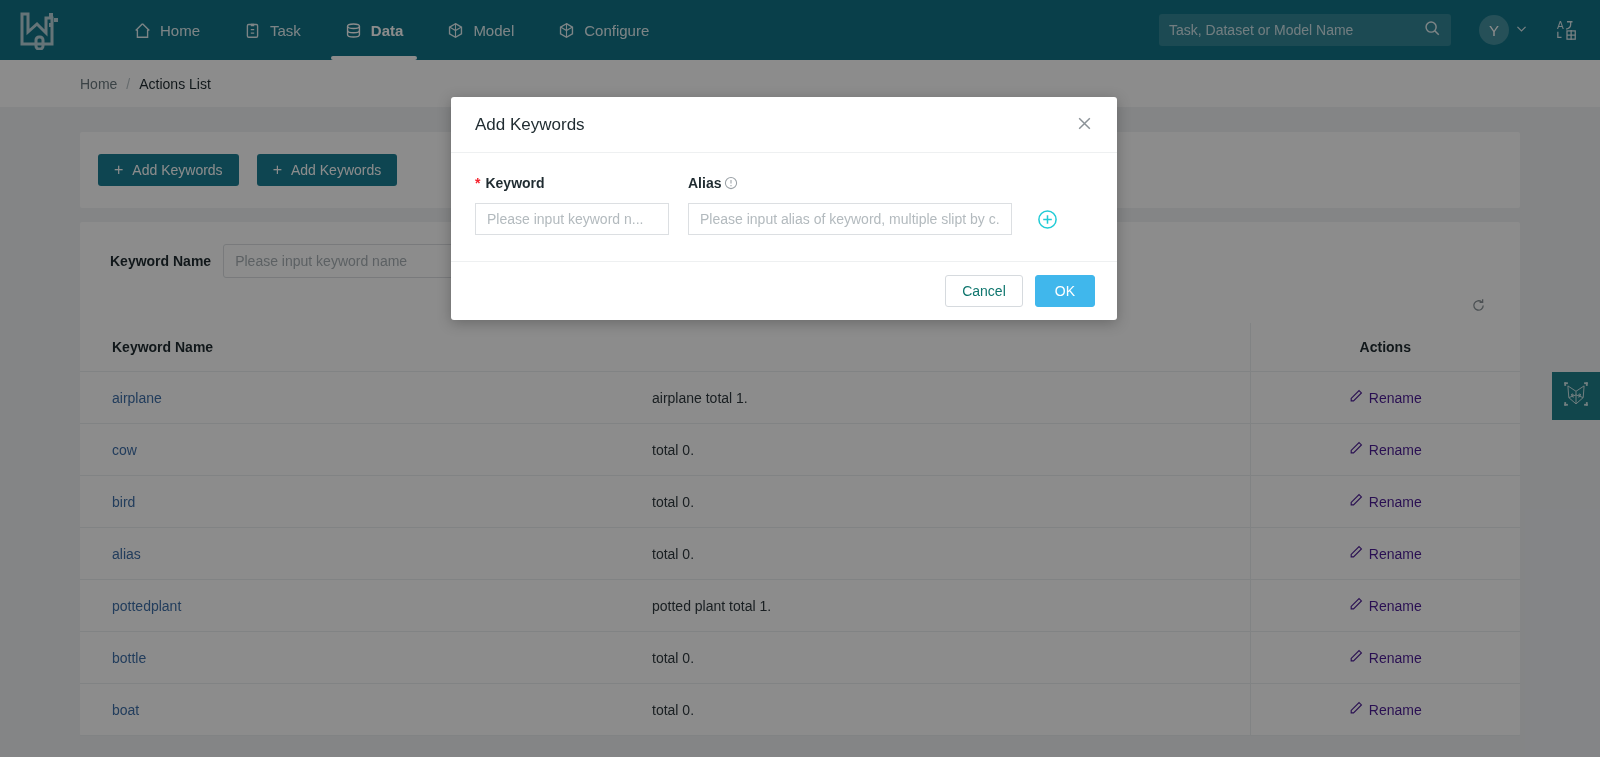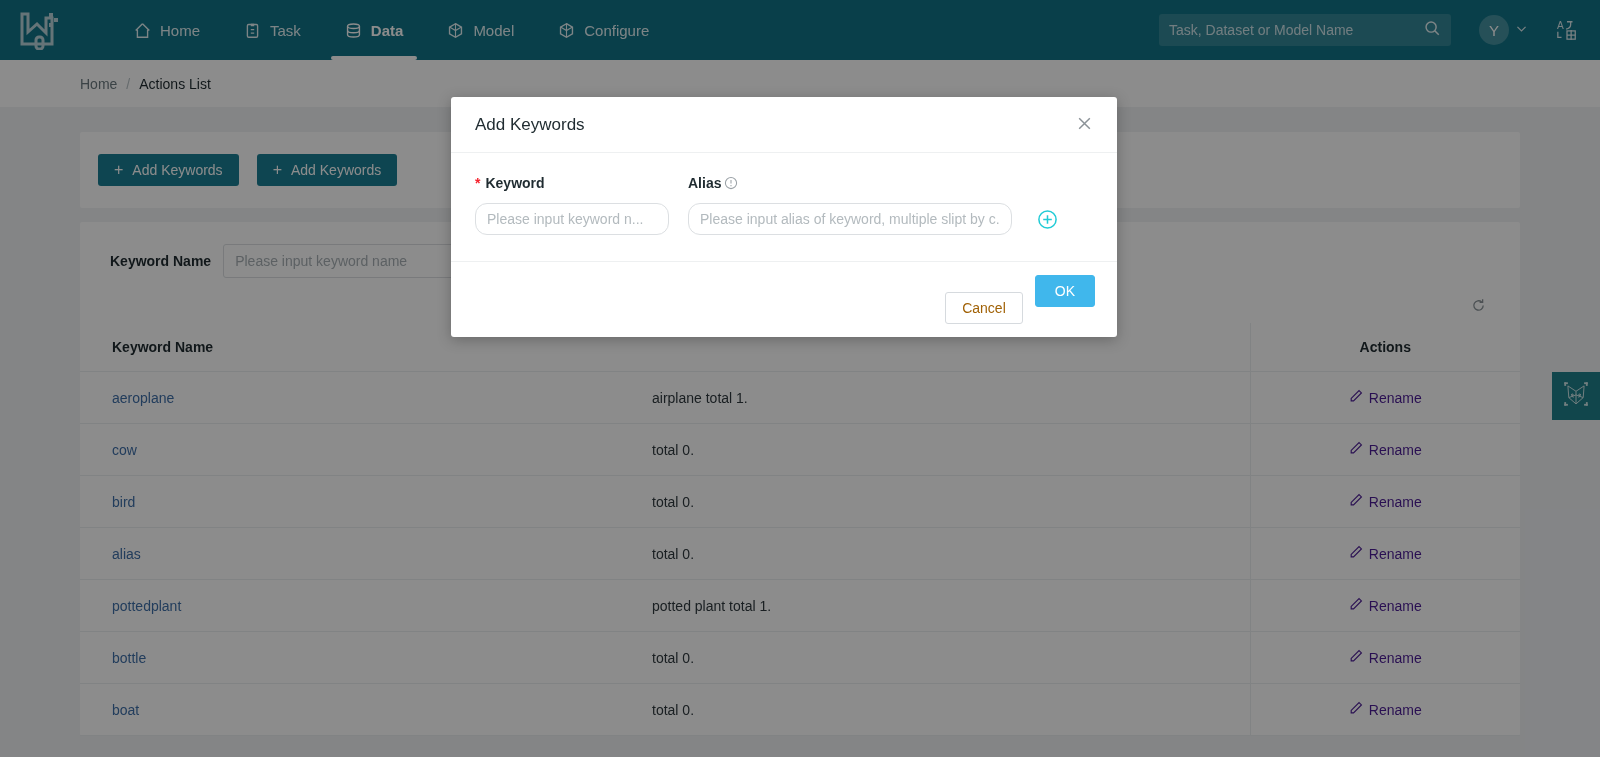--- a/index.html
+++ b/index.html
@@ -150,36 +150,36 @@
     line-height: 1;
   }
   .modal-body { padding: 22px 24px 26px 24px; }
   .field-labels { display: flex; align-items: center; margin-bottom: 12px; }
   .lbl { font-size: 14px; font-weight: bold; color: #1f2b30; display: flex; align-items: center; }
   .req { color: #f5222d; margin-right: 5px; font-size: 14px; line-height: 1; }
   .lbl-keyword { width: 213px; }
   .info-icon { margin-left: 3px; color: #9aa1a6; display: inline-flex; }
   .field-inputs { display: flex; align-items: center; }
   .inp {
-    height: 32px; border: 1px solid #dcdfe2; border-radius: 12px;
+    height: 32px; border: 1px solid #dcdfe2; border-radius: 0;
     padding: 0 11px; font-size: 14px; font-family: inherit; color: #333;
     outline: none; background: #fff;
   }
   .inp::placeholder { color: #b3babe; }
   .inp-keyword { width: 194px; }
   .inp-alias { width: 324px; margin-left: 19px; }
   .add-circle { margin-left: 25px; cursor: pointer; display: flex; color: #21cbd6; }
   .modal-foot {
     border-top: 1px solid #eef0f1; padding: 13px 22px;
     display: flex; justify-content: flex-end; gap: 12px;
   }
   .btn-cancel {
-    height: 32px; padding: 0 16px; background: #ffffff; color: #a16207;
+    height: 32px; padding: 0 16px; background: #ffffff; color: #0f766e;
     border: 1px solid #d6dade; border-radius: 3px; font-size: 14px;
-    font-family: inherit; cursor: pointer; margin-top: 17px;
+    font-family: inherit; cursor: pointer;
   }
   .btn-ok {
     height: 32px; padding: 0 19px; background: #40b7ec; color: #ffffff;
     border: 1px solid #40b7ec; border-radius: 3px; font-size: 14px;
     font-family: inherit; cursor: pointer;
   }
 </style>
 </head>
 <body>
 
@@ -314,21 +314,21 @@
       <table>
         <thead>
           <tr>
             <th class="col-kw">Keyword Name</th>
             <th class="col-desc"></th>
             <th class="col-act actions-col">Actions</th>
           </tr>
         </thead>
         <tbody>
           <tr>
-            <td class="kw"><a>aeroplane</a></td>
+            <td class="kw"><a>airplane</a></td>
             <td>airplane total 1.</td>
             <td class="act">
               <span class="rename">
                 <span><svg width="14" height="14" viewBox="0 0 16 16">
                       <path d="M11.5 1.8 l2.7 2.7 L5.2 13.5 H2.5 v-2.7 Z" fill="none" stroke="currentColor" stroke-width="1.3"></path>
                     </svg></span>
                 <span>Rename</span>
               </span>
             </td>
           </tr>

